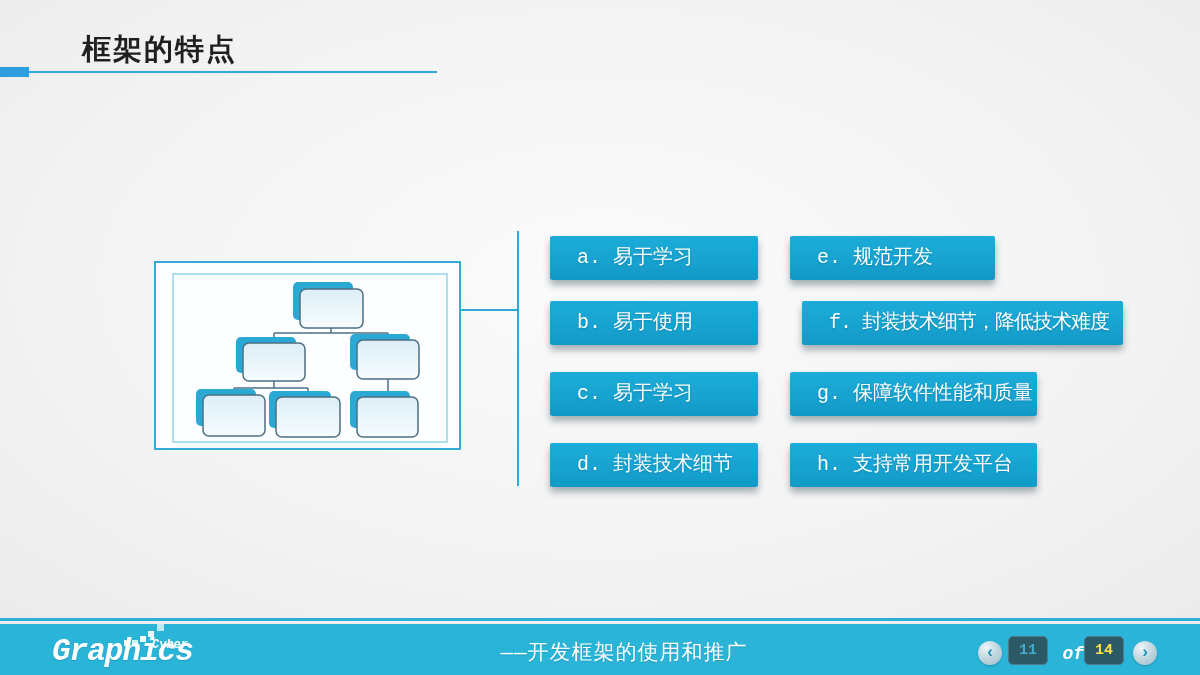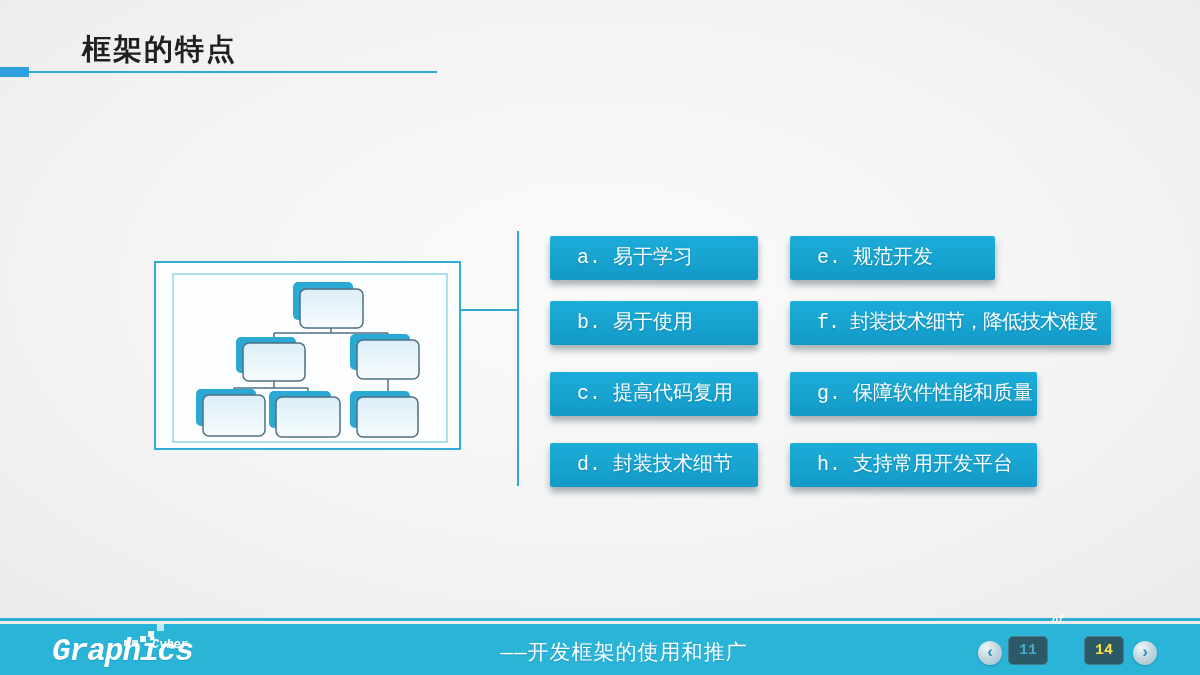--- a/index.html
+++ b/index.html
@@ -22,21 +22,21 @@
     position:absolute;height:44px;line-height:44px;
     background:linear-gradient(180deg,#1cacd9 0%,#17a3d0 55%,#1399c6 100%);
     color:#ffffff;font-size:20px;padding-left:27px;box-sizing:border-box;
     border-radius:2px;white-space:nowrap;
     box-shadow:0 5px 7px rgba(45,70,82,0.42);
     text-shadow:0 1px 2px rgba(0,60,90,0.25);
   }
   .col-left .feature-btn{left:550px;width:208px;}
   .col-right .feature-btn{left:790px;}
   .row-0{top:236px;} .row-1{top:301px;} .row-2{top:372px;} .row-3{top:443px;}
-  .w-e{width:205px;} .w-f{width:321px;letter-spacing:-1px;} .w-g{width:247px;} .w-h{width:247px;}
+  .w-e{width:205px;} .w-f{width:321px;letter-spacing:-1px;margin-left:12px;} .w-g{width:247px;} .w-h{width:247px;}
   
   .footer-line{position:absolute;left:0;top:618px;width:1200px;height:3px;background:#2eaed2;}
   .footer-band{position:absolute;left:0;top:624px;width:1200px;height:51px;background:#29b4d8;}
   .logo{position:absolute;left:52px;top:626px;width:180px;height:46px;}
   .logo-text{
     position:absolute;left:0;top:8px;color:#ffffff;font-size:31px;font-weight:bold;
     font-style:italic;letter-spacing:-1px;text-shadow:0 1px 1px rgba(0,80,110,0.2);
   }
   .logo-sub{position:absolute;left:100px;top:12px;color:#ffffff;font-size:12px;font-weight:bold;font-style:italic;}
   .logo-squares{position:absolute;left:72px;top:-2px;}
@@ -54,22 +54,22 @@
   }
   .nav-prev{left:978px;} .nav-next{left:1133px;}
   .page-box{
     position:absolute;top:636px;width:40px;height:29px;border-radius:5px;
     background:#2b5966;border:1px solid #4a7b8d;box-sizing:border-box;
     font-size:15px;font-weight:bold;text-align:center;line-height:27px;
   }
   .page-current{left:1008px;color:#45a9cb;}
   .page-total{left:1084px;color:#fde047;}
   .page-of{
-    position:absolute;left:1052px;top:615px;width:32px;text-align:left;
-    color:#ffffff;font-size:10px;font-weight:bold;font-style:italic;
+    position:absolute;left:1052px;top:644px;width:32px;text-align:right;
+    color:#ffffff;font-size:18px;font-weight:bold;font-style:italic;
   }
 </style>
 </head>
 <body>
 
 <div class="slide">
 
   <h1 class="page-title">框架的特点</h1>
   <div class="title-rule"></div>
   <div class="title-tab"></div>
@@ -116,21 +116,21 @@
     </g>
     <g>
       <rect x="200" y="166" width="60" height="37" rx="5" fill="#29a9d4"></rect>
       <rect x="207" y="172" width="61" height="40" rx="6" fill="url(#ng)" stroke="#4e6f82" stroke-width="1.5"></rect>
     </g>
   </svg>
 
   <div class="col-left">
     <div class="feature-btn row-0">a. 易于学习</div>
     <div class="feature-btn row-1">b. 易于使用</div>
-    <div class="feature-btn row-2">c. 提高代码复用</div>
+    <div class="feature-btn row-2">c. 易于学习</div>
     <div class="feature-btn row-3">d. 封装技术细节</div>
   </div>
 
   <div class="col-right">
     <div class="feature-btn row-0 w-e">e. 规范开发</div>
     <div class="feature-btn row-1 w-f">f. 封装技术细节，降低技术难度</div>
     <div class="feature-btn row-2 w-g">g. 保障软件性能和质量</div>
     <div class="feature-btn row-3 w-h">h. 支持常用开发平台</div>
   </div>
 

